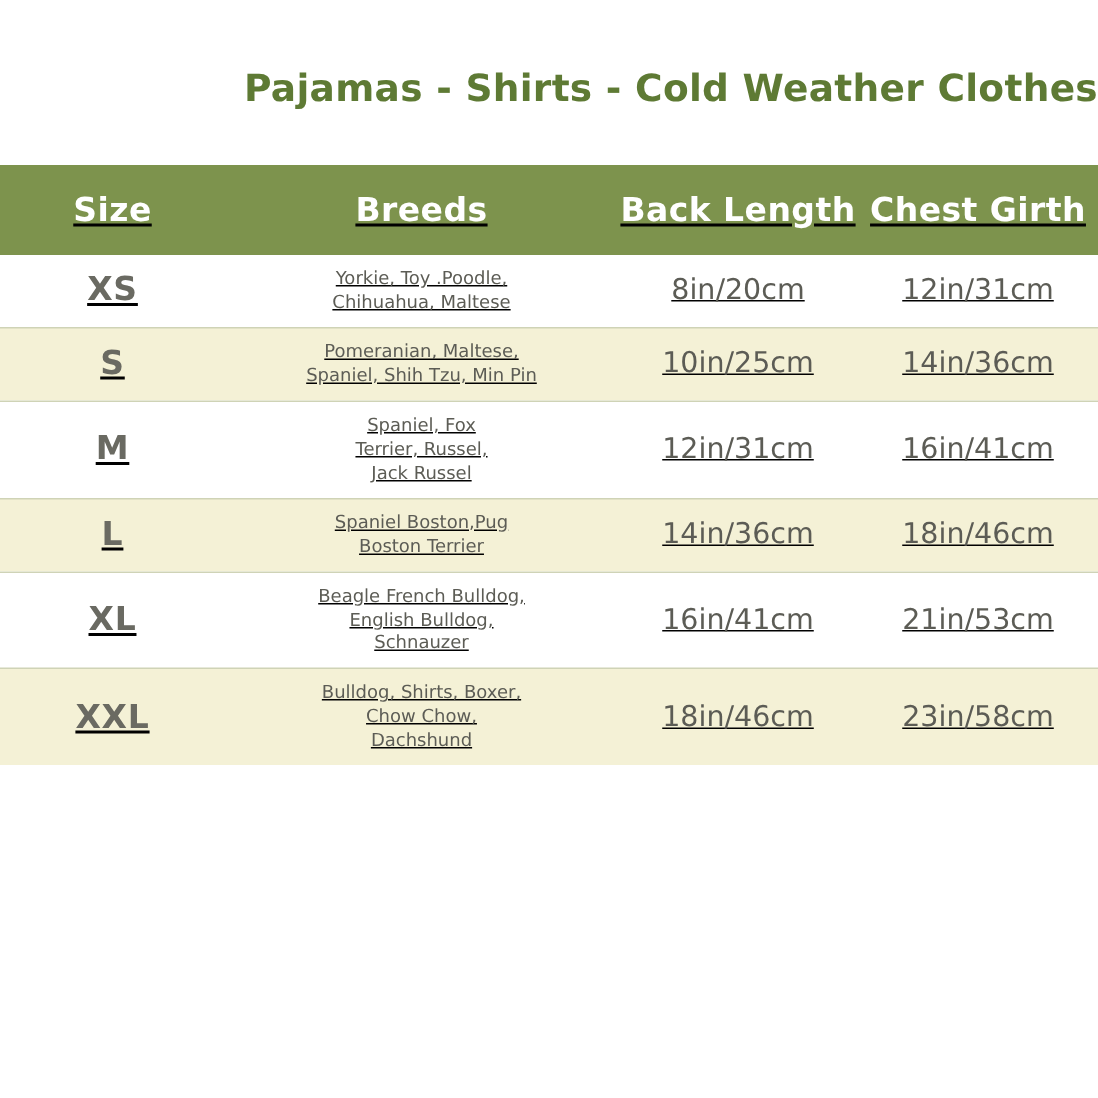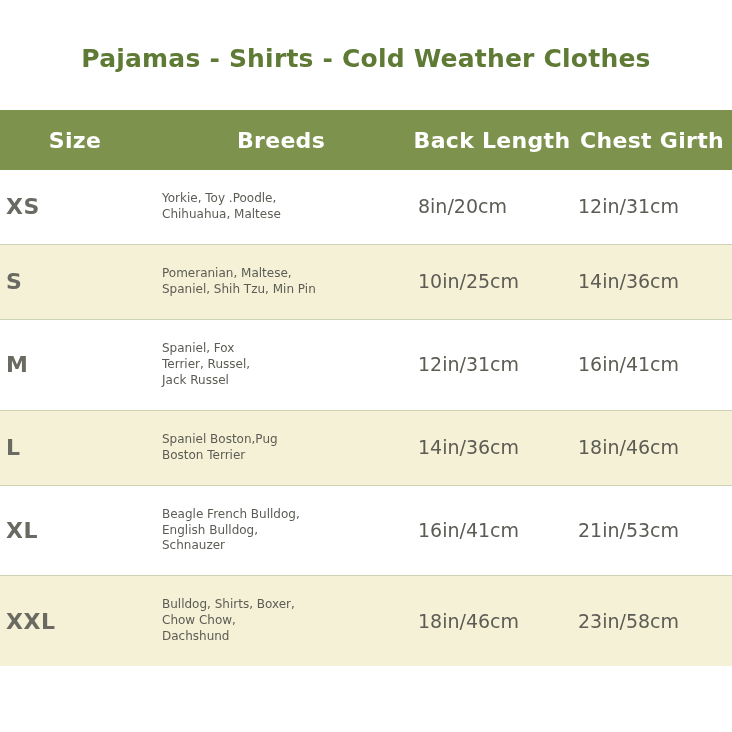--- a/index.html
+++ b/index.html
@@ -13,59 +13,60 @@
     font-family: "DejaVu Sans", sans-serif;
     overflow: hidden;
   }
   .page {
     width: 732px;
     height: 732px;
     position: relative;
     box-sizing: border-box;
   }
   .title {
-    text-align: center;
+    text-align: right;
     color: #5e7a34;
     font-size: 25px;
     font-weight: bold;
     letter-spacing: 0.2px;
     padding-top: 44px;
     padding-bottom: 0;
   }
   .table-wrap {
     margin-top: 37px;
     width: 732px;
   }
   table.size-table {
     width: 732px;
     border-collapse: collapse;
     table-layout: fixed;
+    text-decoration: underline;
   }
   table.size-table thead th {
     background: #7d934d;
     color: #ffffff;
     font-size: 22px;
     font-weight: bold;
     height: 58px;
     vertical-align: middle;
     text-align: center;
     letter-spacing: 0.3px;
   }
   col.c-size { width: 150px; }
   col.c-breeds { width: 262px; }
   col.c-back { width: 160px; }
   col.c-chest { width: 160px; }
 
   table.size-table tbody td {
-    text-align: left;
+    text-align: center;
     vertical-align: middle;
     color: #5c5c55;
     font-size: 17px;
     line-height: 1.33;
-    padding: 21px 6px;
+    padding: 8px 6px;
     border-bottom: 1px solid #cfd3b6;
   }
   table.size-table tbody tr.row-even td {
     background: #ffffff;
   }
   table.size-table tbody tr.row-odd td {
     background: #f4f1d6;
   }
   table.size-table tbody td.size-cell {
     font-size: 22px;

